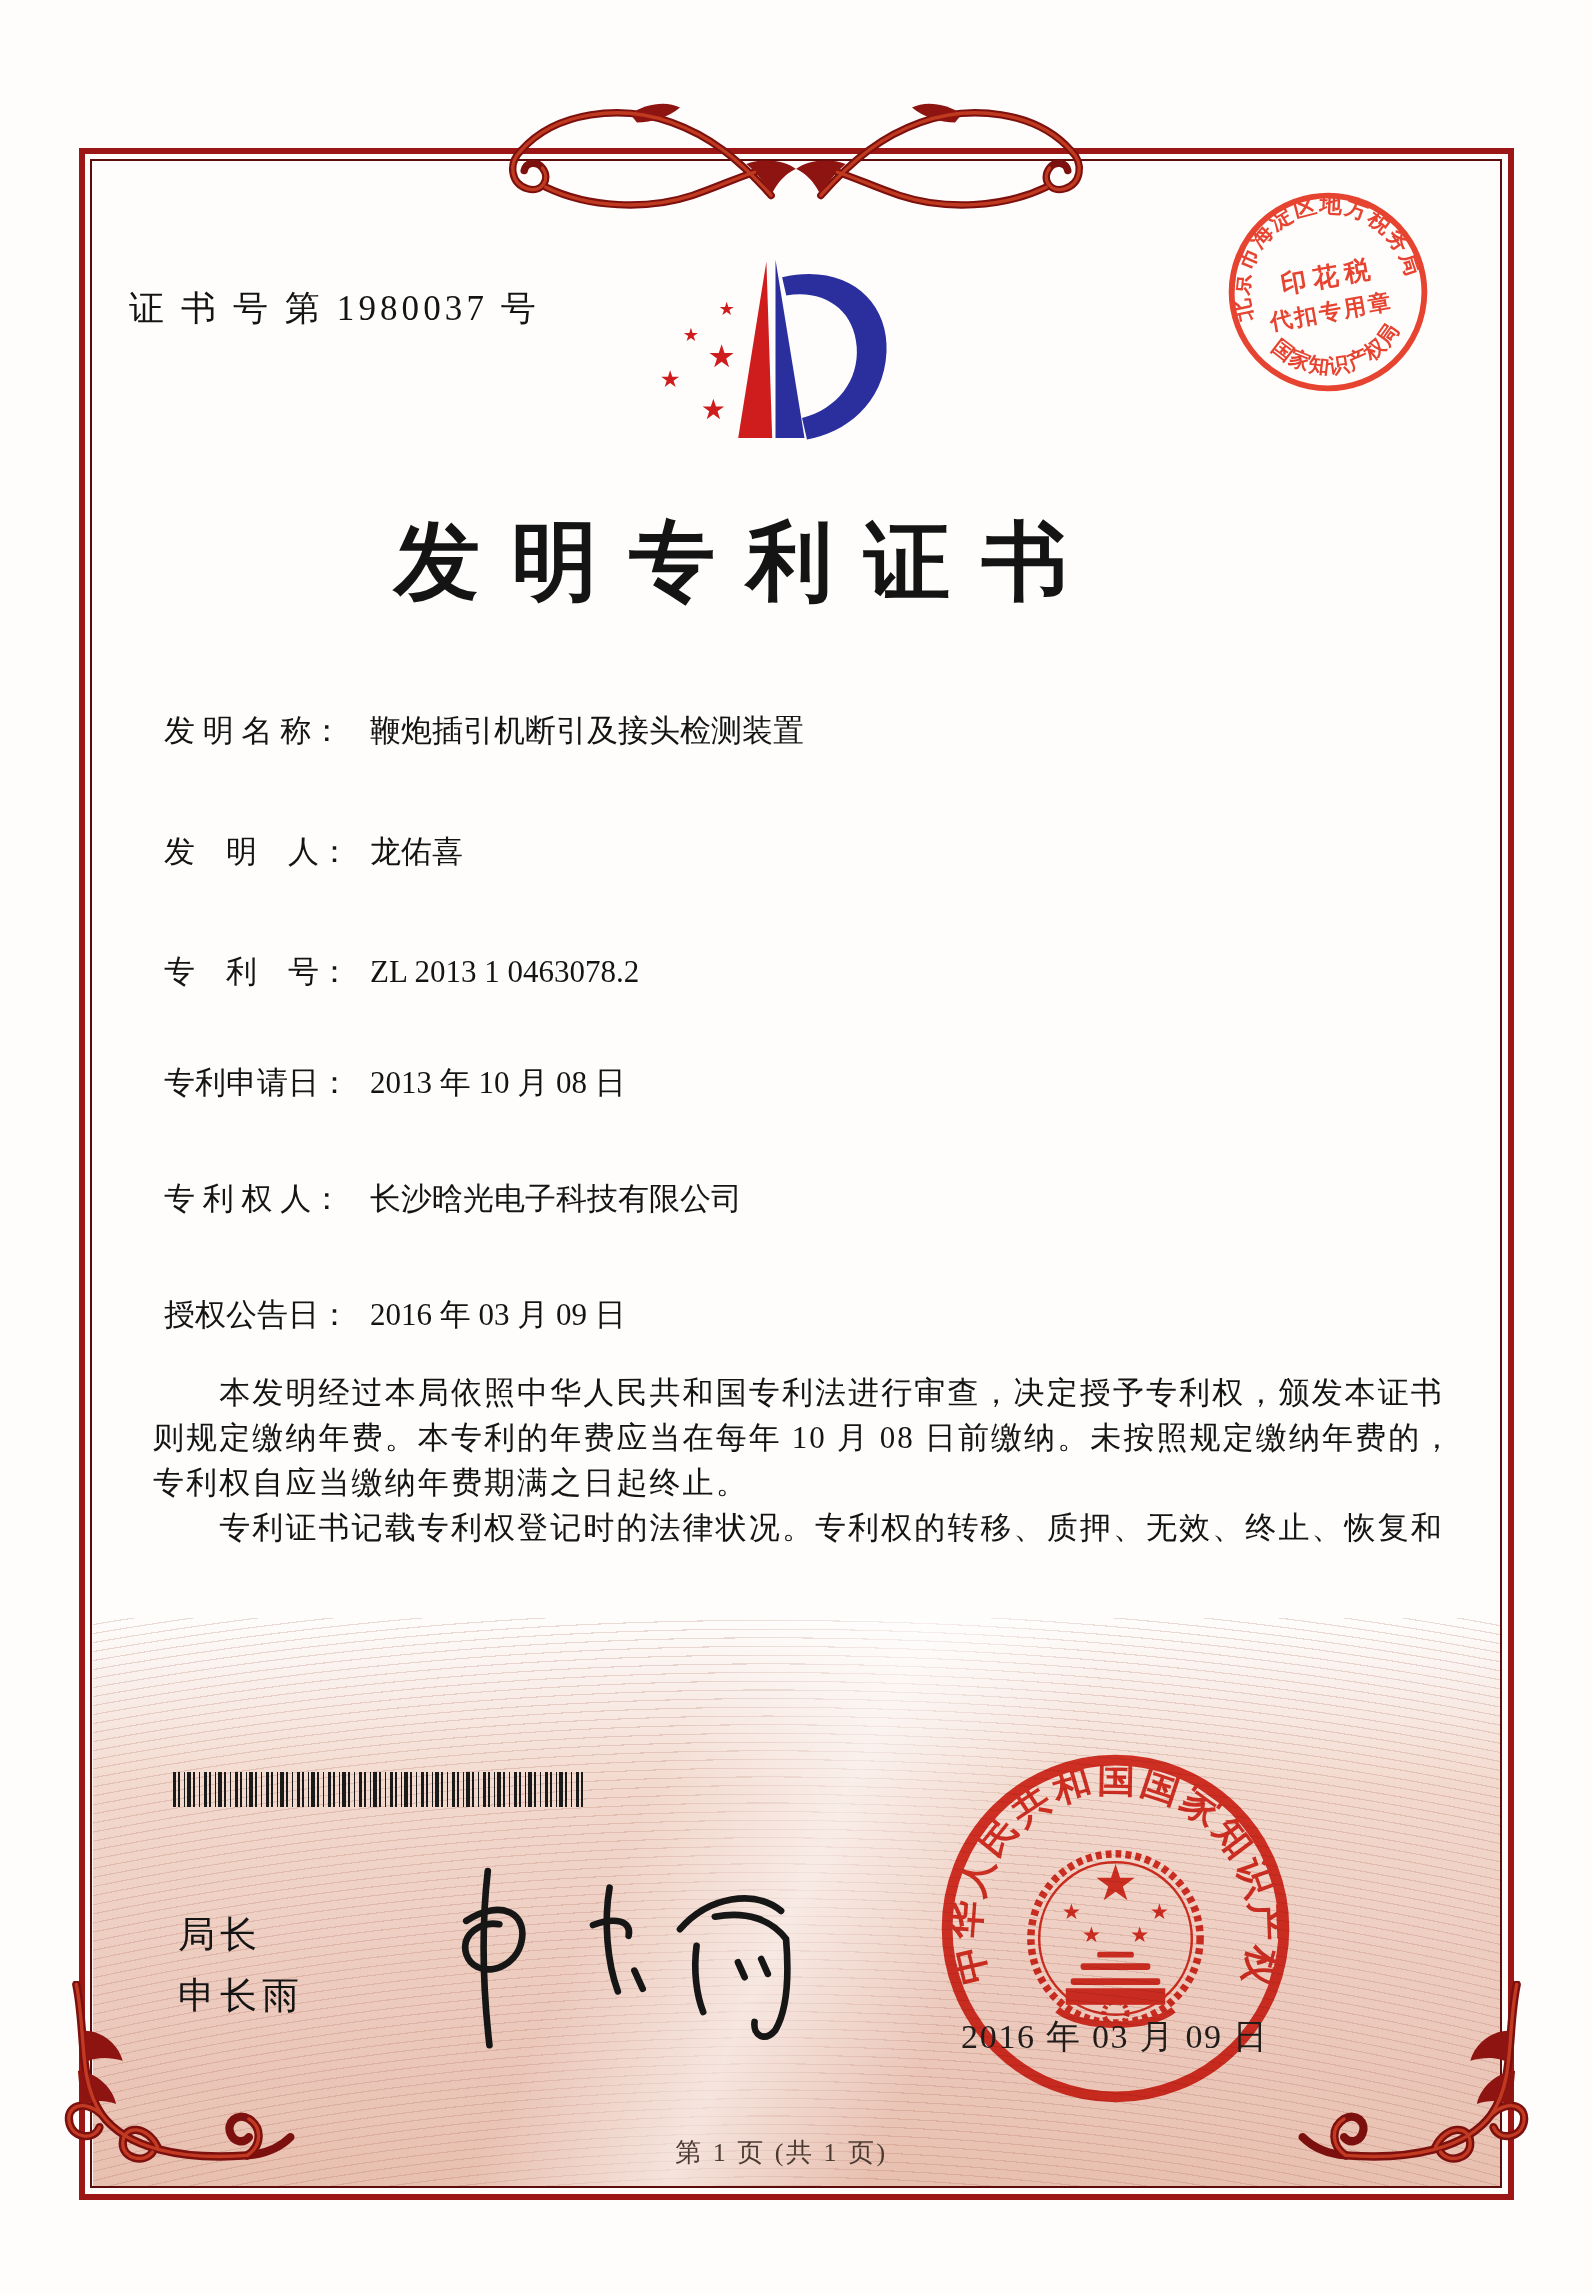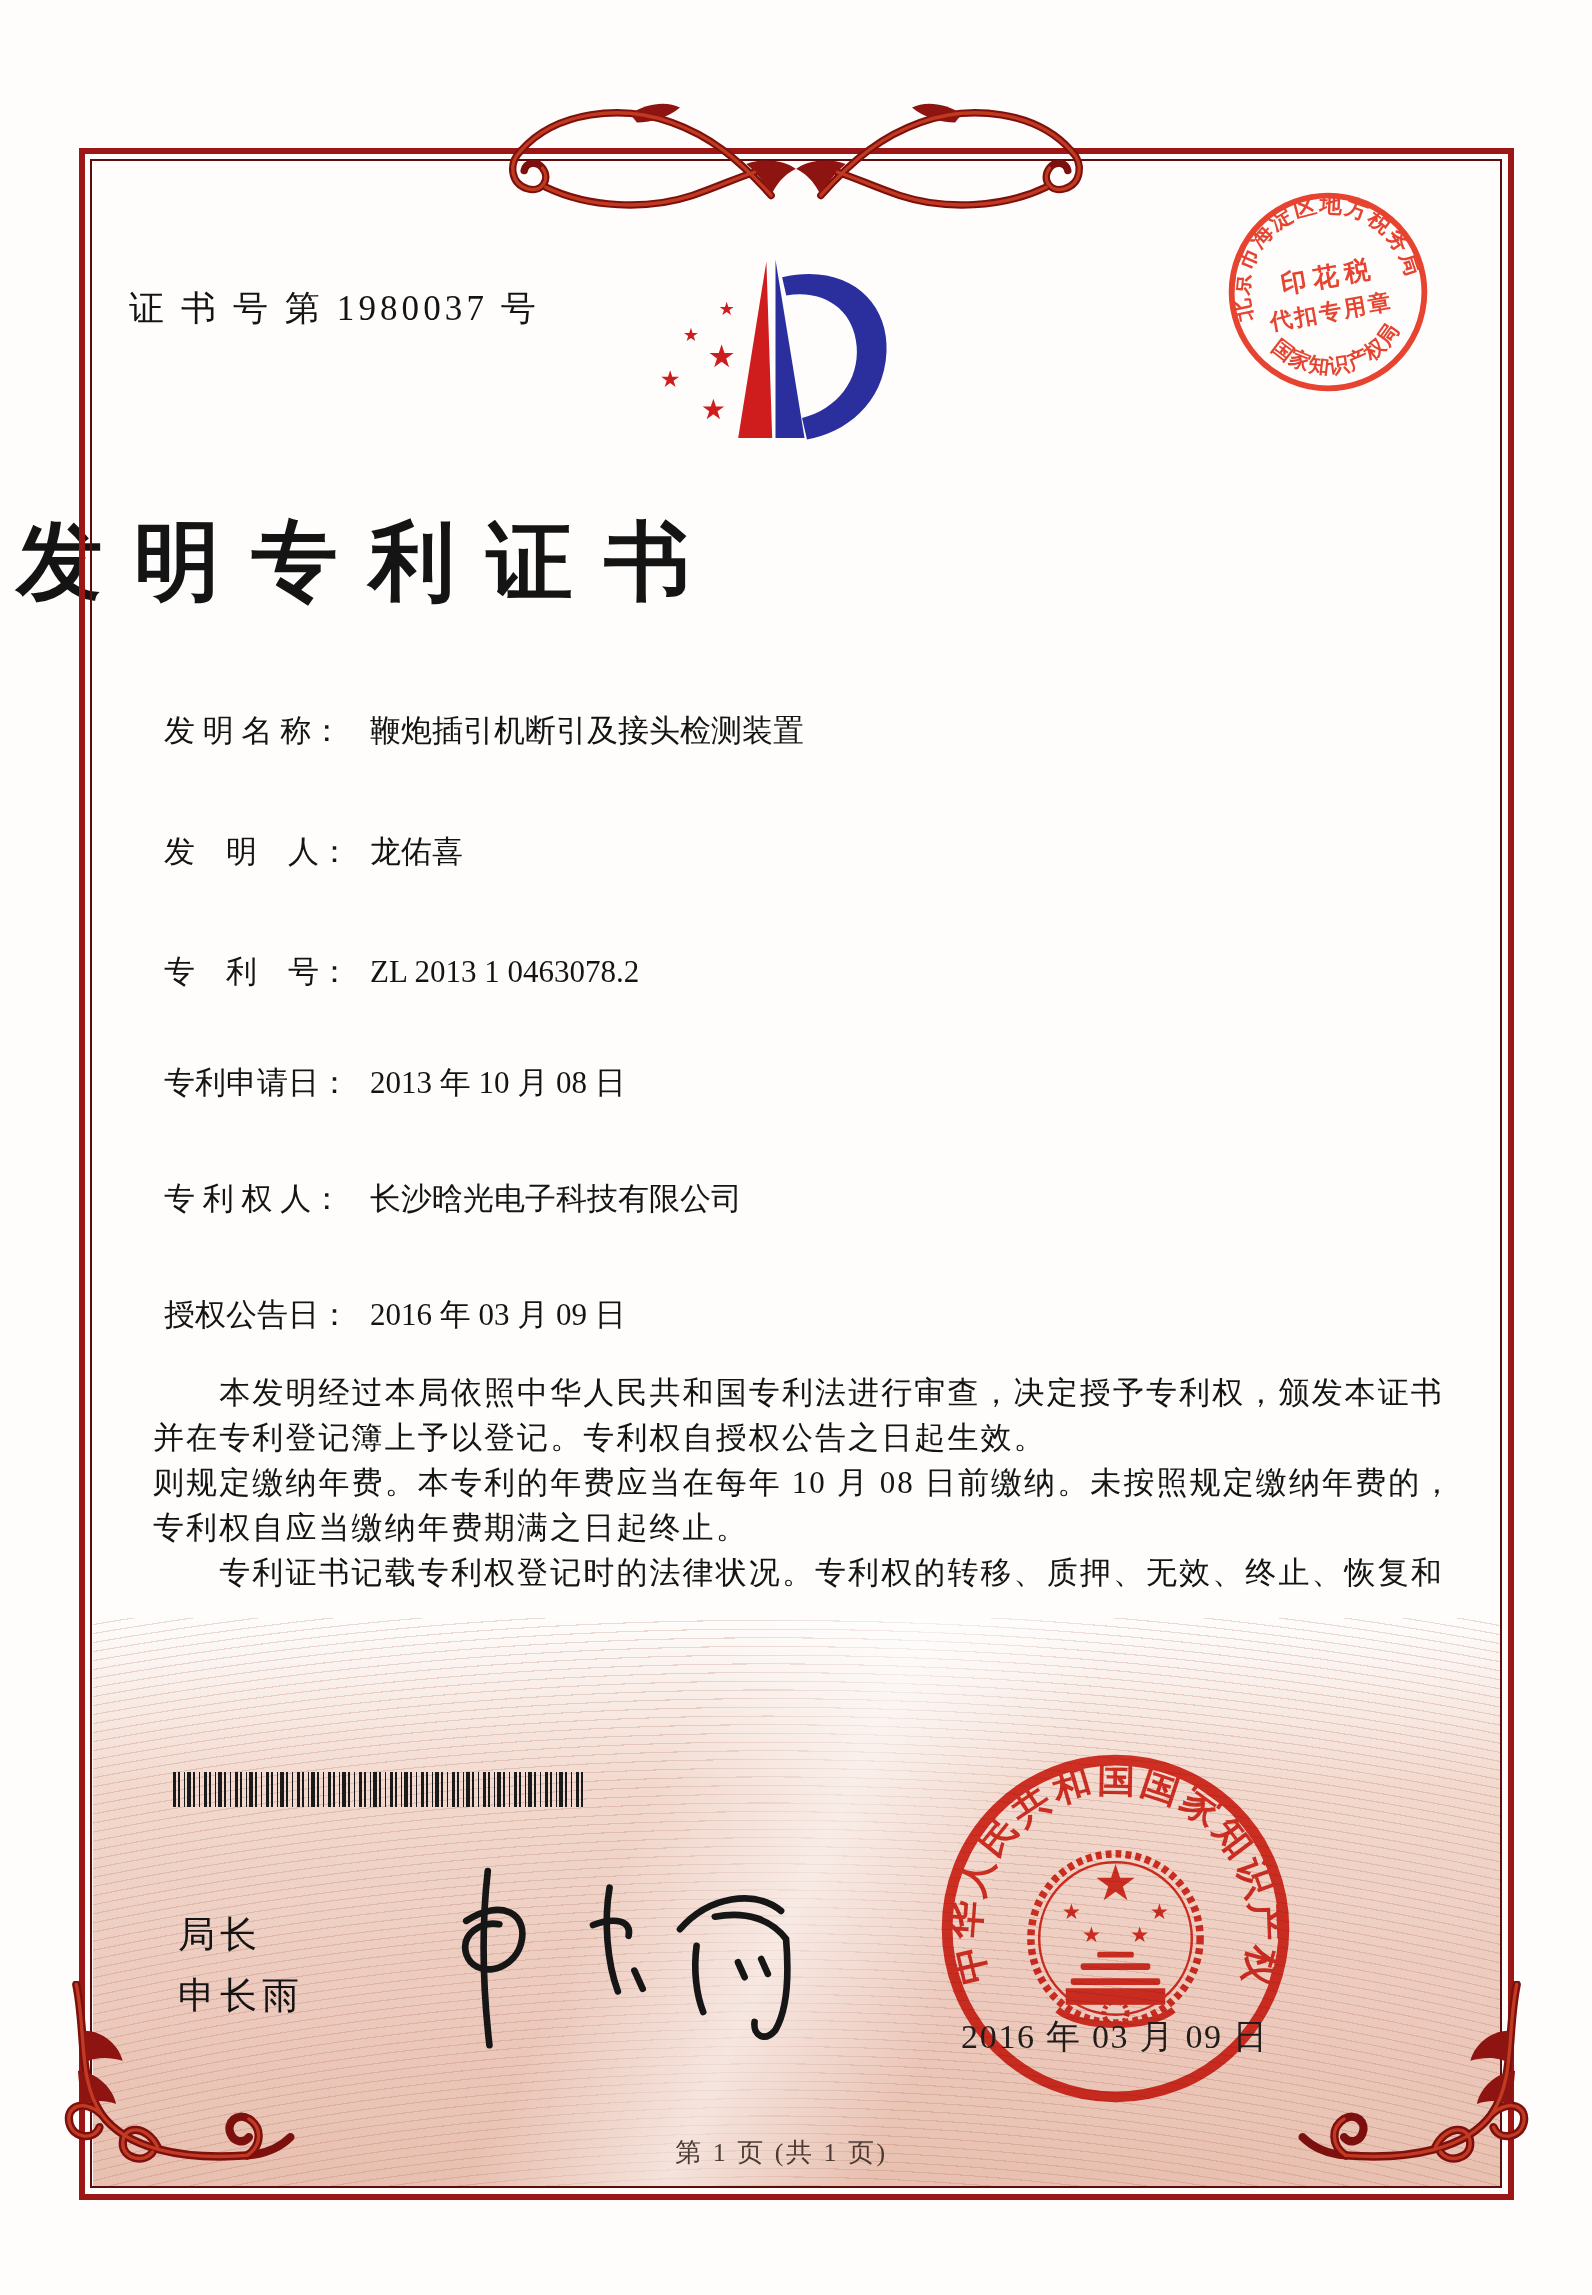--- a/index.html
+++ b/index.html
@@ -19,21 +19,21 @@
   #pink-band{left:93px;top:1618px;width:1407px;height:569px;z-index:1;
     background:
       linear-gradient(115deg, rgba(255,255,255,0) 38%, rgba(255,255,255,.55) 50%, rgba(255,255,255,0) 62%),
       repeating-radial-gradient(ellipse 2157px 1410px at 48% 300%,
         rgba(168,100,82,.22) 0 1.7px, rgba(168,100,82,0) 1.7px 13.3px),
       linear-gradient(180deg, rgba(243,221,211,0) 0%, rgba(240,210,197,.85) 30%, #ecc9bc 70%, #e8c0b0 100%);
   }
 
   
   #cert-no{left:129px;top:285px;font-size:35px;letter-spacing:4.1px;z-index:2;}
-  #title{left:16.6px;top:504px;width:1460px;font-size:86px;font-weight:bold;
+  #title{left:16.6px;top:504px;width:1460px;text-align:center;font-size:86px;font-weight:bold;
     letter-spacing:31.5px;z-index:2;}
 
   
   .field{left:164px;font-size:31px;z-index:2;white-space:nowrap;}
   .field-label{display:inline-block;width:206px;}
   #field-0{top:710px;} #field-1{top:831px;} #field-2{top:951px;}
   #field-3{top:1062px;} #field-4{top:1178px;} #field-5{top:1294px;}
 
   
   #body-text{left:153px;top:1370px;width:1311px;font-size:31px;line-height:45px;z-index:2;}
@@ -191,21 +191,20 @@
 </div>
 <div class="abs field" id="field-4">
   <span class="field-label">专 利 权 人：</span><span class="field-value">长沙晗光电子科技有限公司</span>
 </div>
 <div class="abs field" id="field-5">
   <span class="field-label">授权公告日：</span><span class="field-value">2016 年 03 月 09 日</span>
 </div>
 
 <div class="abs" id="body-text">
   <div class="body-line">　　本发明经过本局依照中华人民共和国专利法进行审查，决定授予专利权，颁发本证书</div>
-  <div class="body-line">并在专利登记簿上予以登记。专利权自授权公告之日起生效。</div>
   <div class="body-line">则规定缴纳年费。本专利的年费应当在每年 10 月 08 日前缴纳。未按照规定缴纳年费的，</div>
   <div class="body-line">专利权自应当缴纳年费期满之日起终止。</div>
   <div class="body-line">　　专利证书记载专利权登记时的法律状况。专利权的转移、质押、无效、终止、恢复和</div>
 </div>
 
 <div class="abs" id="barcode"></div>
 
 <div class="abs" id="director-title">局长</div>
 <div class="abs" id="director-name">申长雨</div>
 

